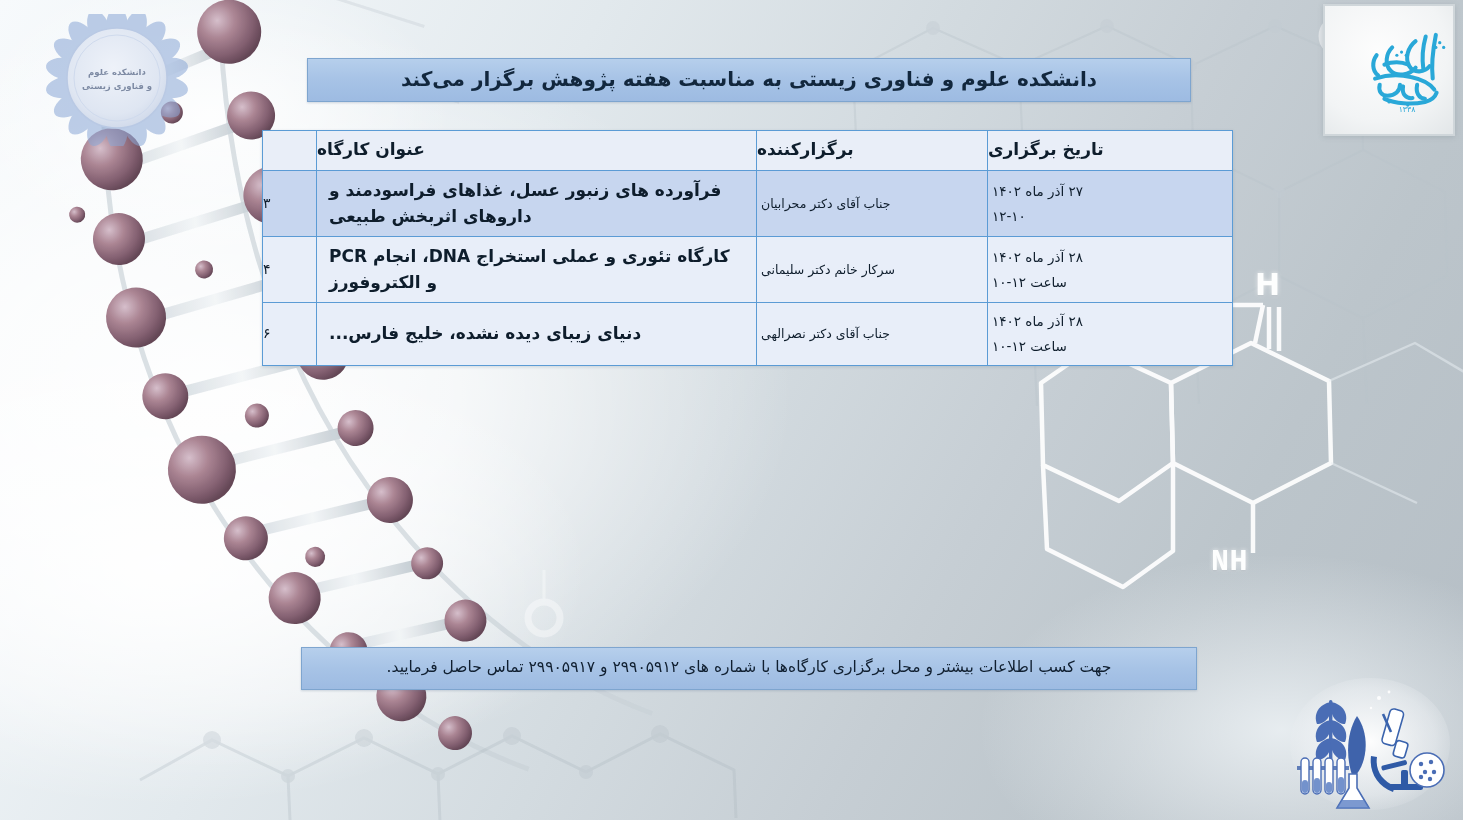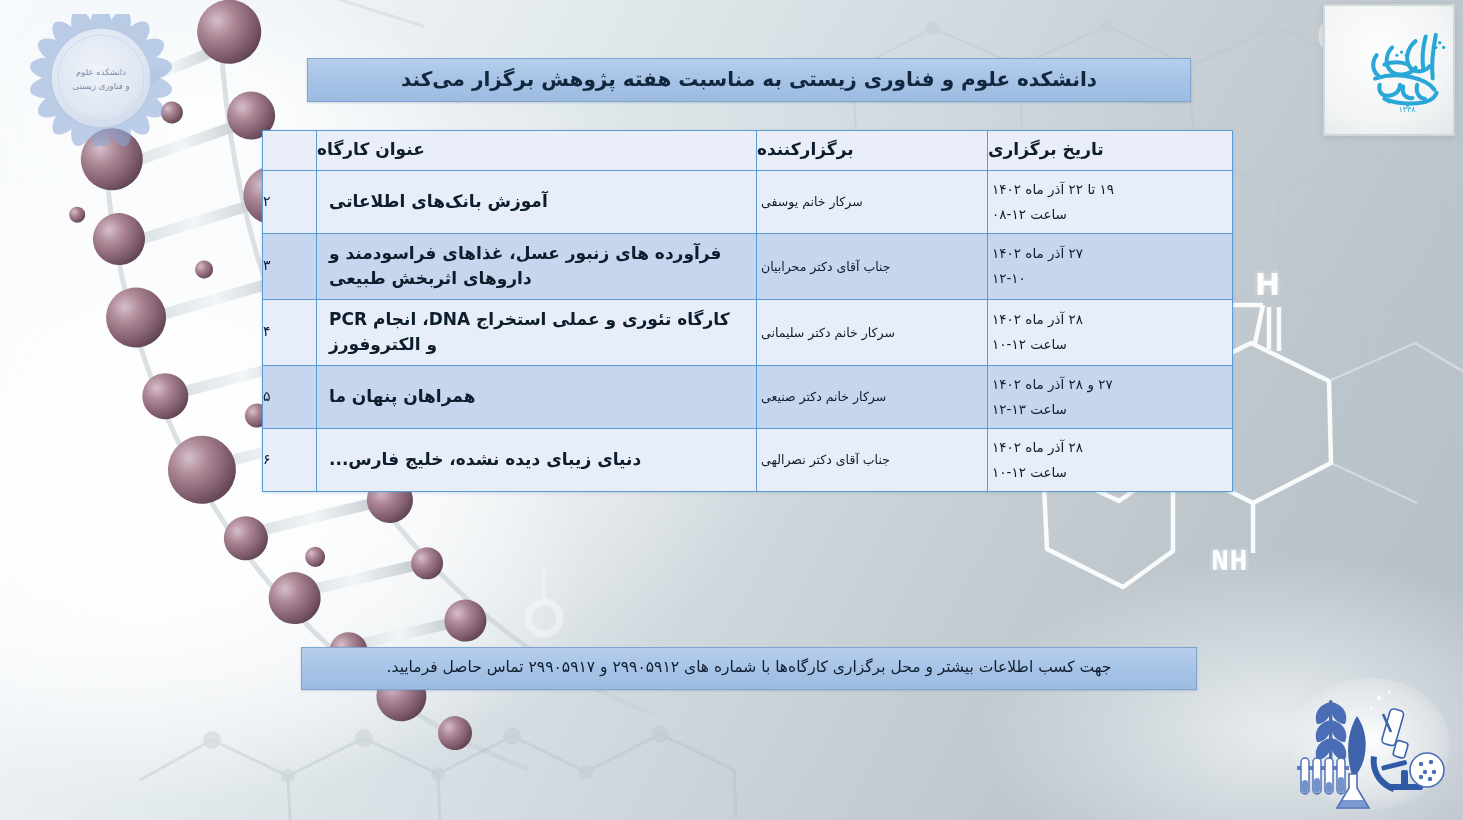--- a/index.html
+++ b/index.html
@@ -62,21 +62,21 @@
     position: absolute; color: #fdfefe; font-weight: 700;
     font-family: "DejaVu Sans", sans-serif; letter-spacing: .5px;
     text-shadow: 0 0 4px rgba(255,255,255,.8), 0 1px 2px rgba(140,150,158,.55);
   }
 
   
   .mol-bottom { position: absolute; left: 120px; bottom: -10px; width: 700px; height: 260px; opacity: .42; }
   .mol-bottom svg { width: 100%; height: 100%; }
 
   
-  .faculty-logo { position: absolute; left: 20px; top: 14px; width: 162px; height: 132px; }
+  .faculty-logo { position: absolute; left: 36px; top: 14px; width: 162px; height: 132px; font-weight: bold; }
   .faculty-logo svg { position: absolute; inset: 0; width: 100%; height: 100%; }
   .faculty-logo .fl-text {
     position: absolute; inset: 0;
     display: flex; flex-direction: column; align-items: center; justify-content: center;
     color: #7d8aa3; font-size: 8.5px; line-height: 1.65; text-align: center;
     font-family: "DejaVu Sans", sans-serif; letter-spacing: .2px;
     padding-bottom: 2px;
   }
 
   
@@ -523,48 +523,34 @@
   </colgroup>
   <thead>
     <tr>
       <th>تاریخ برگزاری</th>
       <th>برگزارکننده</th>
       <th>عنوان کارگاه</th>
       <th></th>
     </tr>
   </thead>
   <tbody>
-      <tr class="even">
-        <td class="cell-date">۱۹ تا ۲۲ آذر ماه ۱۴۰۲
-ساعت ۱۲-۰۸</td>
-        <td class="cell-org">سرکار خانم یوسفی</td>
-        <td class="cell-title">آموزش بانک‌های اطلاعاتی</td>
-        <td class="cell-num">۲</td>
-      </tr>
       <tr class="odd">
         <td class="cell-date">۲۷ آذر ماه ۱۴۰۲
 ۱۲-۱۰</td>
         <td class="cell-org">جناب آقای دکتر محرابیان</td>
         <td class="cell-title">فرآورده های زنبور عسل، غذاهای فراسودمند و داروهای اثربخش طبیعی</td>
         <td class="cell-num">۳</td>
       </tr>
       <tr class="even">
         <td class="cell-date">۲۸ آذر ماه ۱۴۰۲
 ساعت ۱۲-۱۰</td>
         <td class="cell-org">سرکار خانم دکتر سلیمانی</td>
         <td class="cell-title">کارگاه تئوری و عملی استخراج DNA، انجام PCR و الکتروفورز</td>
         <td class="cell-num">۴</td>
       </tr>
-      <tr class="odd">
-        <td class="cell-date">۲۷ و ۲۸ آذر ماه ۱۴۰۲
-ساعت ۱۳-۱۲</td>
-        <td class="cell-org">سرکار خانم دکتر صنیعی</td>
-        <td class="cell-title">همراهان پنهان ما</td>
-        <td class="cell-num">۵</td>
-      </tr>
       <tr class="even">
         <td class="cell-date">۲۸ آذر ماه ۱۴۰۲
 ساعت ۱۲-۱۰</td>
         <td class="cell-org">جناب آقای دکتر نصرالهی</td>
         <td class="cell-title">دنیای زیبای دیده نشده، خلیج فارس...</td>
         <td class="cell-num">۶</td>
       </tr>
     </tbody>
 </table>
 

